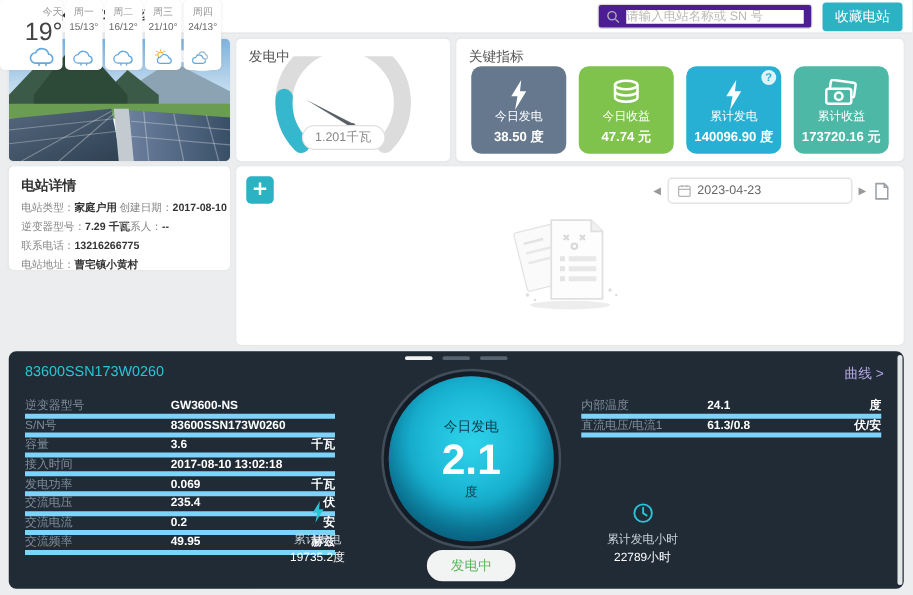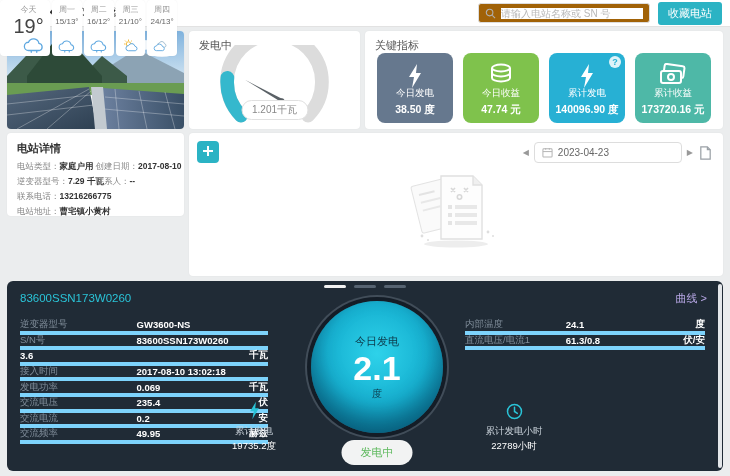--- a/index.html
+++ b/index.html
@@ -6,21 +6,21 @@
   html,body { width:730px; height:476px; }
   body { font-family:"Liberation Sans","DejaVu Sans",sans-serif; background:#ebedee; position:relative; overflow:hidden; color:#333; }
 
   .card { position:absolute; background:#fff; border-radius:4px; box-shadow:0 0 2px rgba(0,0,0,.06); }
 
   
   .topbar { position:absolute; top:0; left:0; right:0; height:27px; background:#fff; border-bottom:1px solid #e2e2e2; display:flex; align-items:center; padding:0 8px; }
   .collapse-ic { width:10px; height:14px; margin-right:6px; }
   .topbar-title { font-size:12px; font-weight:bold; color:#333; }
   .topbar-right { margin-left:auto; display:flex; align-items:center; gap:8px; }
-  .searchbox { display:flex; align-items:center; width:172px; height:20px; border:1px solid #ddd; border-radius:3px; padding:0 6px; background:#a16207; }
+  .searchbox { display:flex; align-items:center; width:172px; height:20px; border:1px solid #ddd; border-radius:3px; padding:0 6px; background:#4c1d95; }
   .searchbox input { border:none; outline:none; font-size:10px; width:100%; color:#666; font-family:inherit; }
   .searchbox input::placeholder { color:#b9b9b9; }
   .fav-btn { background:#2bb3c4; color:#fff; font-size:11px; border:none; border-radius:3px; padding:4px 10px; cursor:pointer; }
 
   
   .photo-card { left:7px; top:31px; width:177px; height:98px; overflow:hidden; }
   .gauge-card { left:189px; top:31px; width:171px; height:98px; }
   .card-label { position:absolute; top:7px; left:10px; font-size:11px; color:#555; }
   .gauge-pill { position:absolute; left:50%; transform:translateX(-50%); bottom:9px; border:1px solid #e0e0e0; border-radius:10px; font-size:10px; color:#888; padding:2px 10px; background:#fff; }
   .kpi-card { left:365px; top:31px; width:358px; height:98px; }
@@ -37,21 +37,21 @@
   .details-card { left:7px; top:133px; width:177px; height:83px; padding:8px 10px; }
   .details-title { font-size:11px; font-weight:bold; color:#333; margin-bottom:5px; }
   .dfields { display:flex; flex-wrap:wrap; }
   .dfield { font-size:8.5px; color:#888; margin-bottom:3px; white-space:nowrap; }
   .dfield b { color:#333; }
   .dfield.half { width:50%; } .dfield.full { width:100%; }
 
   
   .weather-card { left:7px; top:220px; width:177px; height:56px; display:flex; background:transparent; box-shadow:none; }
   .wday { background:#fff; border-radius:4px; margin-right:2px; flex:1; display:flex; flex-direction:column; align-items:center; padding-top:4px; position:relative; box-shadow:0 0 2px rgba(0,0,0,.06); }
-  .wday.today { flex:1.45; align-items:center; padding-left:7px; }
+  .wday.today { flex:1.45; align-items:flex-end; padding-left:7px; }
   .wname { font-size:8px; color:#999; }
   .wtemp { font-size:8px; color:#666; margin-top:2px; }
   .wtemp.big { font-size:20px; color:#444; margin-top:0; }
   .wicon { position:absolute; bottom:3px; right:5px; }
   .wday:not(.today) .wicon { left:50%; transform:translateX(-50%); right:auto; }
 
   
   .chart-card { left:189px; top:133px; width:534px; height:143px; }
   .plus-btn { position:absolute; top:8px; left:8px; width:22px; height:22px; background:#2bb3c4; color:#fff; border:none; border-radius:4px; font-size:14px; line-height:20px; cursor:pointer; }
   .chart-nav { position:absolute; top:9px; right:10px; display:flex; align-items:center; gap:5px; }
@@ -329,20 +329,21 @@
         <span class="dk-label">逆变器型号</span>
         <span class="dk-value">GW3600-NS</span>
         <span class="dk-unit"></span>
       </div>
     <div class="dk-row">
         <span class="dk-label">S/N号</span>
         <span class="dk-value">83600SSN173W0260</span>
         <span class="dk-unit"></span>
       </div>
     <div class="dk-row">
+        <span class="dk-label">容量</span>
         <span class="dk-value">3.6</span>
         <span class="dk-unit">千瓦</span>
       </div>
     <div class="dk-row">
         <span class="dk-label">接入时间</span>
         <span class="dk-value">2017-08-10 13:02:18</span>
         <span class="dk-unit"></span>
       </div>
     <div class="dk-row">
         <span class="dk-label">发电功率</span>

